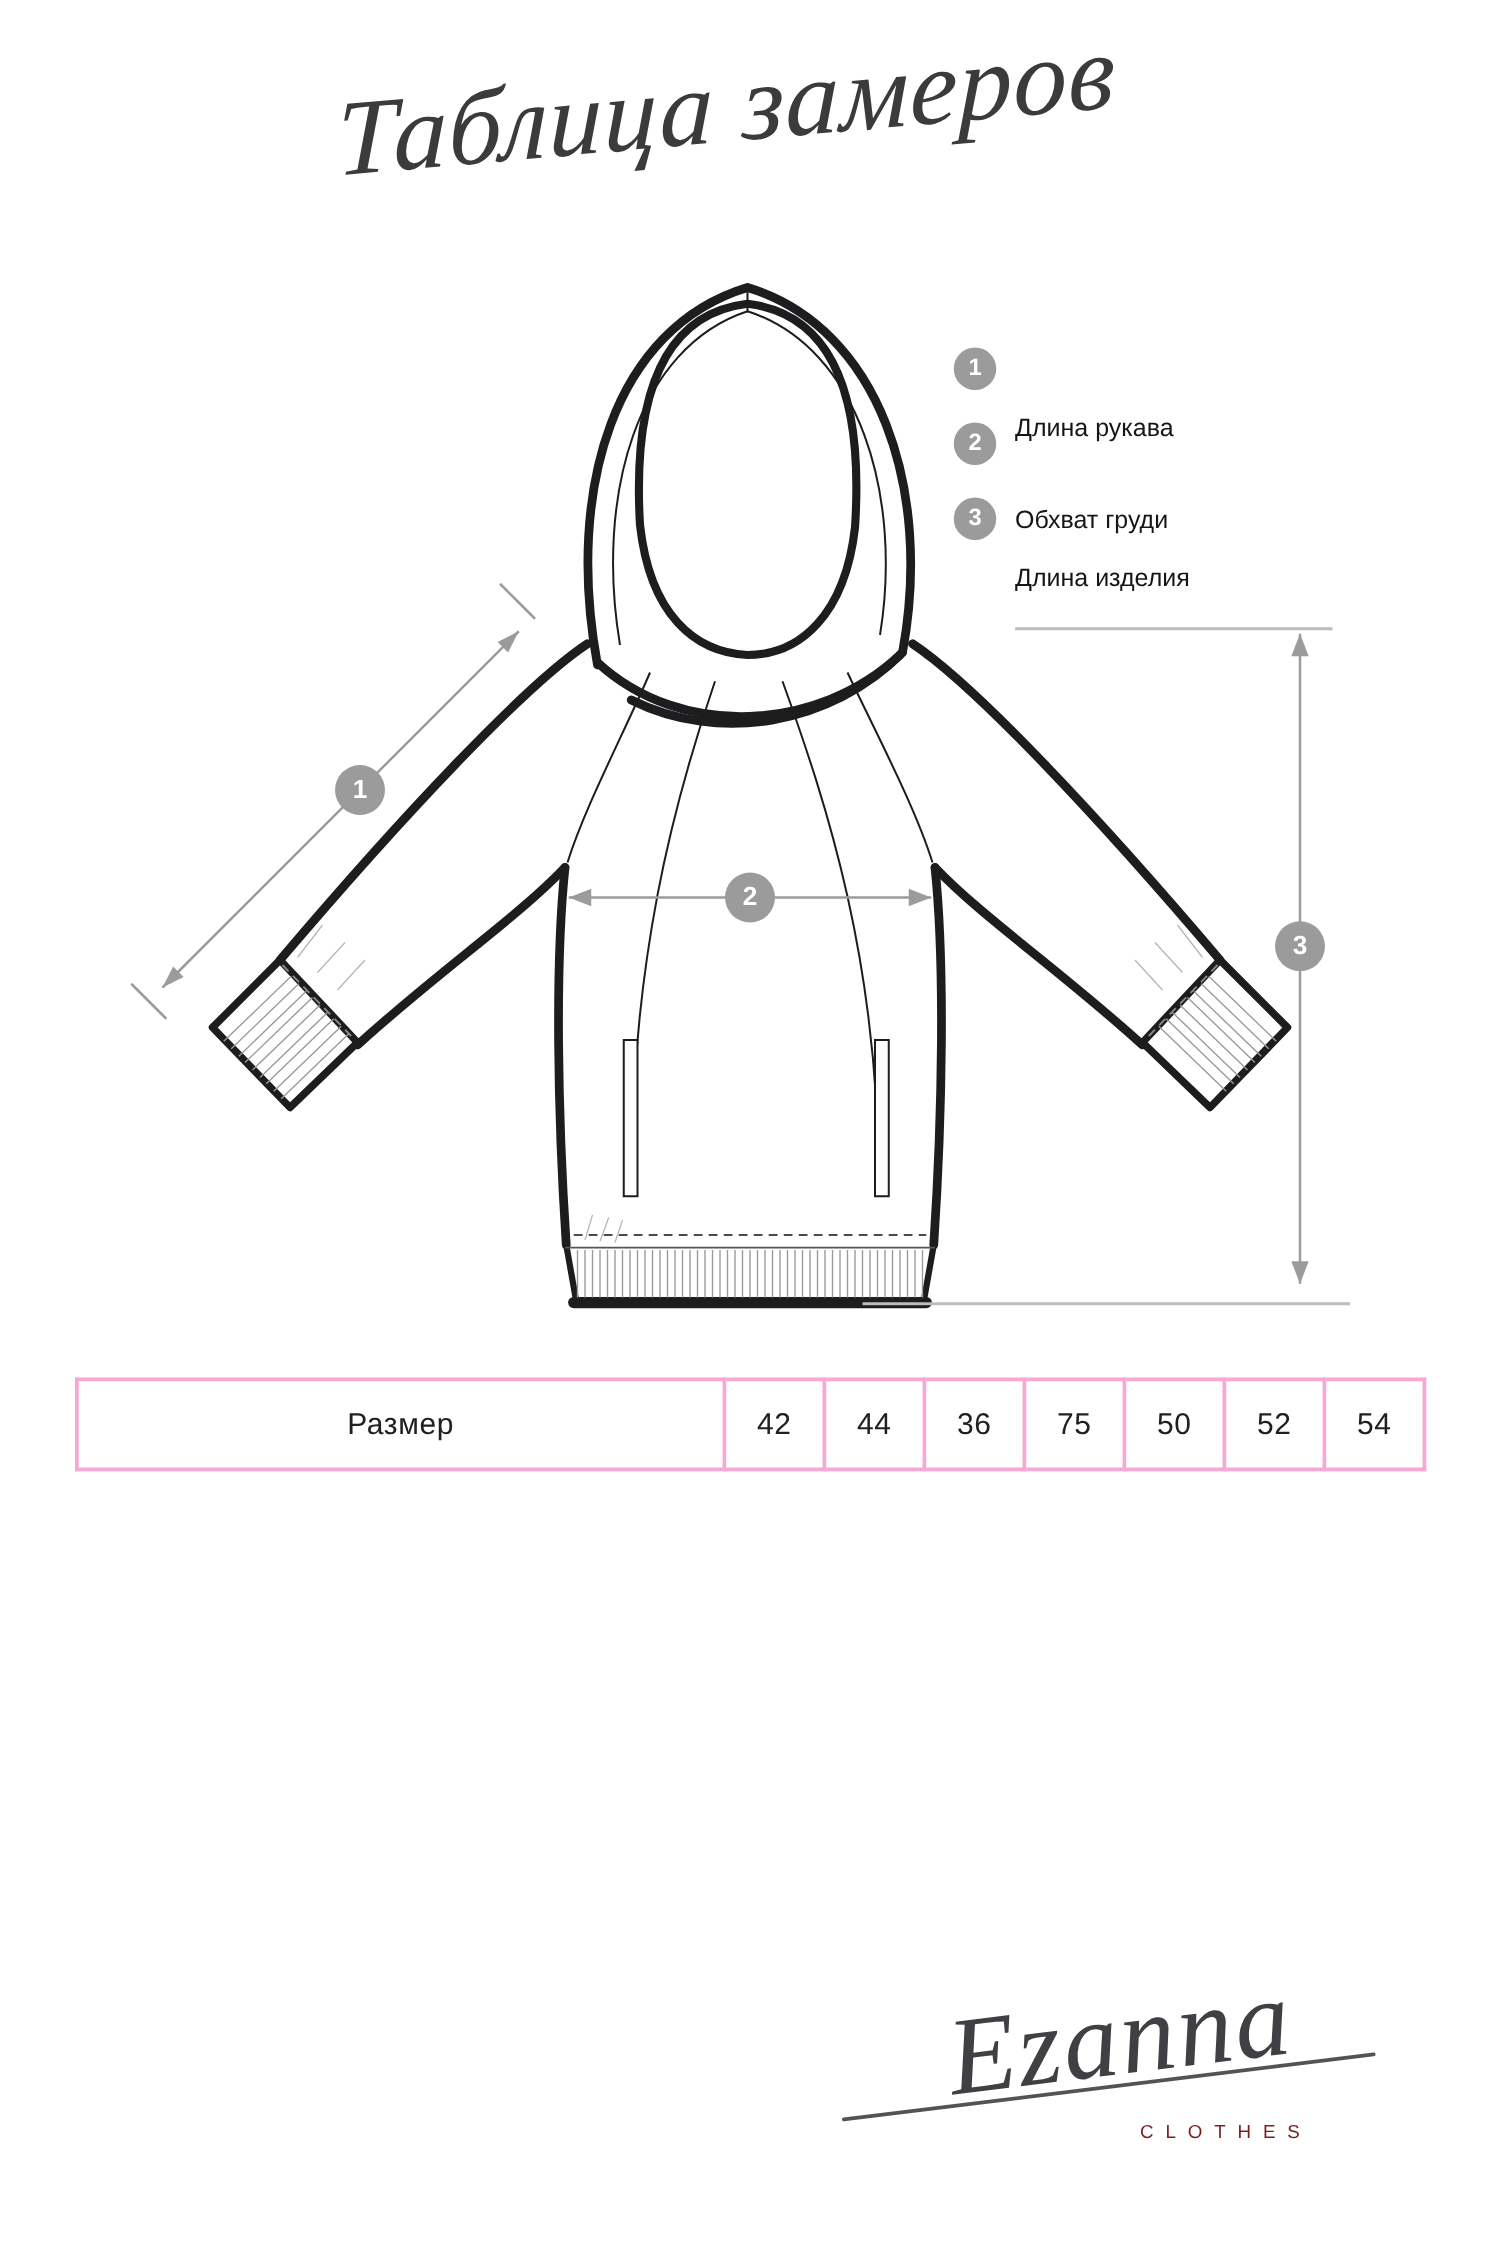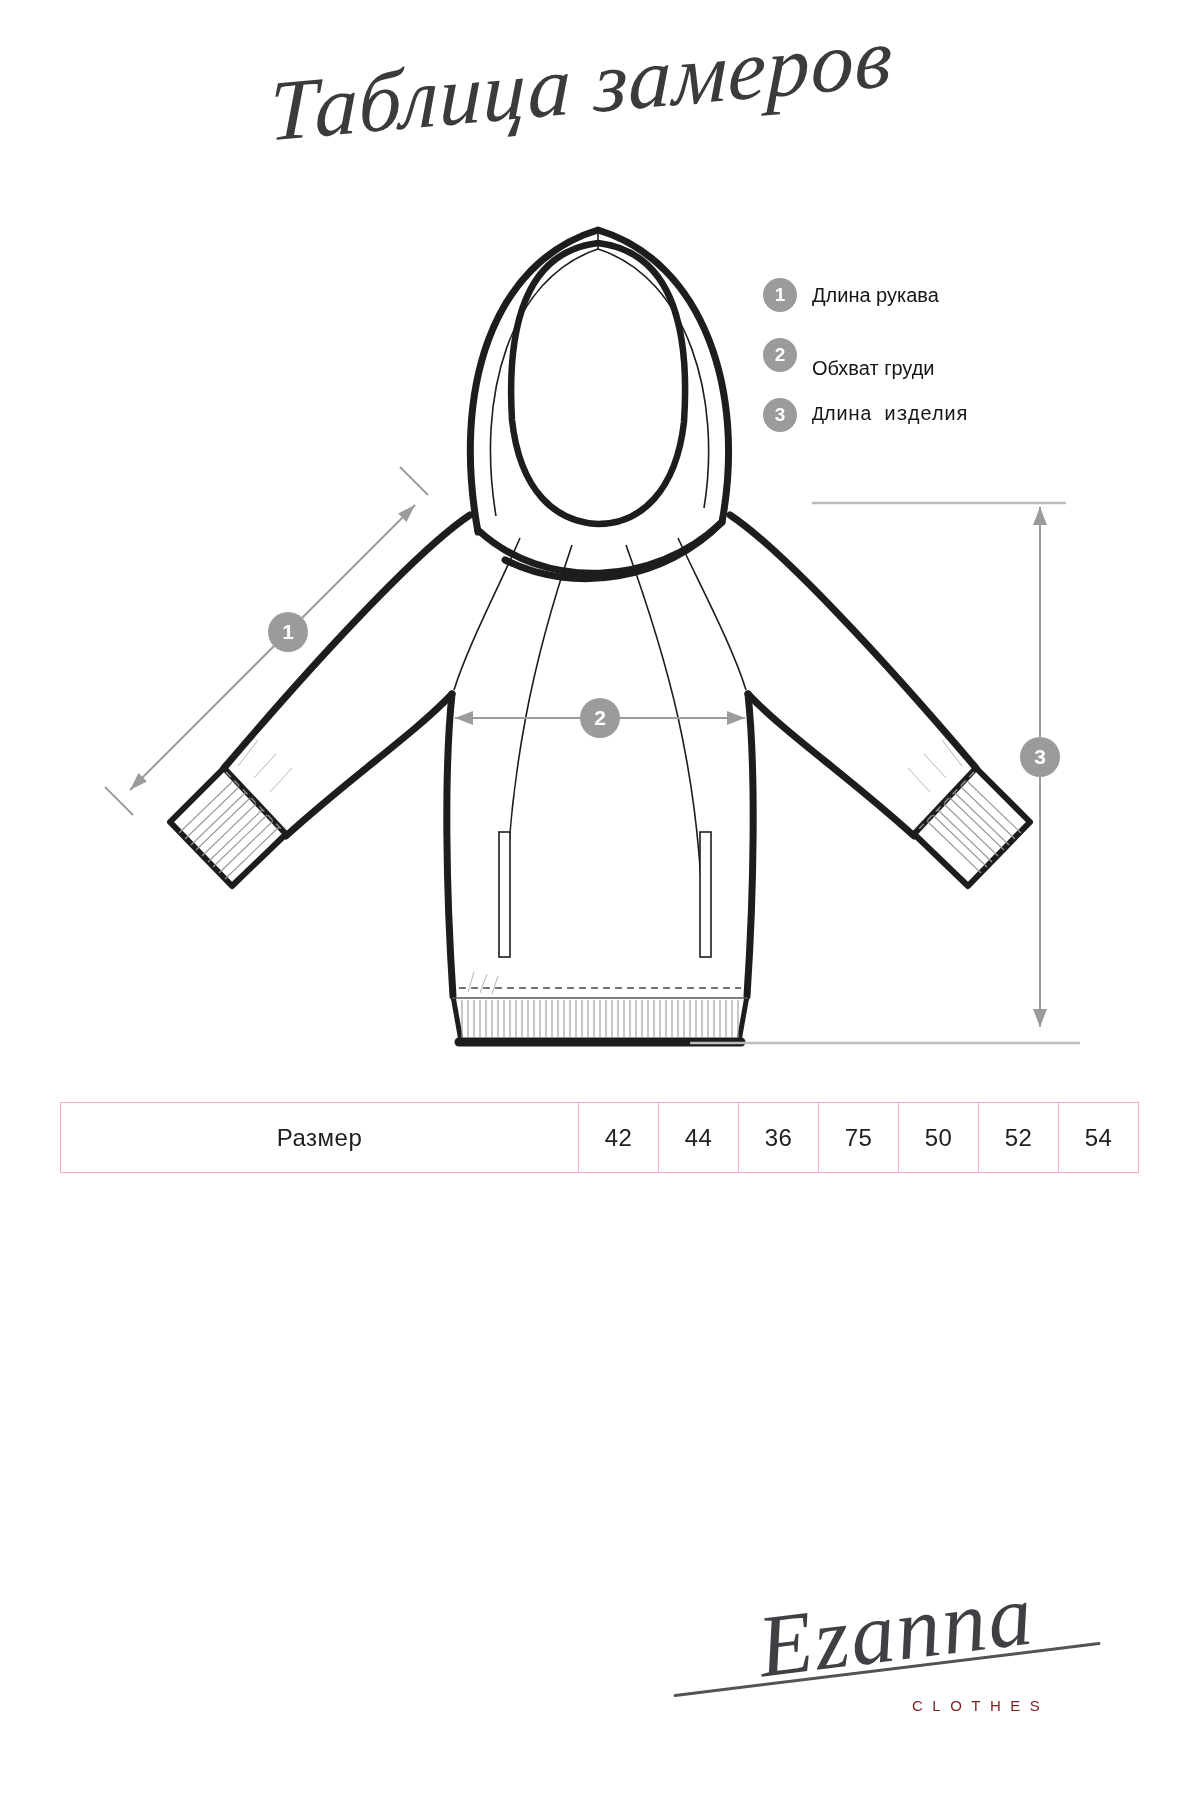--- a/index.html
+++ b/index.html
@@ -15,28 +15,28 @@
   }
   svg.diagram{position:absolute;left:0;top:0;}
   .badge{
     position:absolute;border-radius:50%;background:#9b9b9b;color:#fff;
     display:flex;align-items:center;justify-content:center;font-weight:bold;
   }
   .badge.on-diagram{width:40px;height:40px;font-size:21px;}
   .badge.in-legend{width:34px;height:34px;font-size:19px;}
   .legend-label{
     position:absolute;left:812px;height:34px;line-height:34px;
-    font-size:20px;color:#161616;white-space:nowrap;
+    font-size:20px;color:#161616;white-space:nowrap;margin-top:48px;
   }
   table.mtable{
     position:absolute;left:60px;top:1102px;width:1078px;
     border-collapse:collapse;table-layout:fixed;background:#fff;
   }
   table.mtable td{
-    border:1px solid #f9a8d4;height:69px;text-align:center;
+    border:3px solid #f9a8d4;height:69px;text-align:center;
     font-size:24px;color:#202022;padding:0;letter-spacing:0.5px;
   }
   .logo-script{
     position:absolute;left:758px;top:1580px;
     font-family:"Liberation Serif",serif;font-style:italic;font-weight:400;
     font-size:88px;color:#3f4043;transform:rotate(-7deg);letter-spacing:2px;
     white-space:nowrap;
   }
   .logo-flourish{
     position:absolute;left:672px;top:1668px;width:430px;height:2.5px;
@@ -124,21 +124,21 @@
 
 <div class="badge on-diagram" style="left:268px;top:612px;">1</div>
 <div class="badge on-diagram" style="left:580px;top:698px;">2</div>
 <div class="badge on-diagram" style="left:1020px;top:737px;">3</div>
 
 <div class="badge in-legend" style="left:763px;top:278px;">1</div>
 <div class="legend-label" style="top:278px;">Длина рукава</div>
 <div class="badge in-legend" style="left:763px;top:338px;">2</div>
 <div class="legend-label" style="top:351px;">Обхват груди</div>
 <div class="badge in-legend" style="left:763px;top:398px;">3</div>
-<div class="legend-label" style="top:398px;font-family:Liberation Mono, monospace;">Длина изделия</div>
+<div class="legend-label" style="top:398px;">Длина изделия</div>
 
 <table class="mtable">
   <colgroup>
     <col style="width:518px;">
     <col style="width:80px;">
       <col style="width:80px;">
       <col style="width:80px;">
     <col style="width:80px;">
       <col style="width:80px;">
       <col style="width:80px;">

